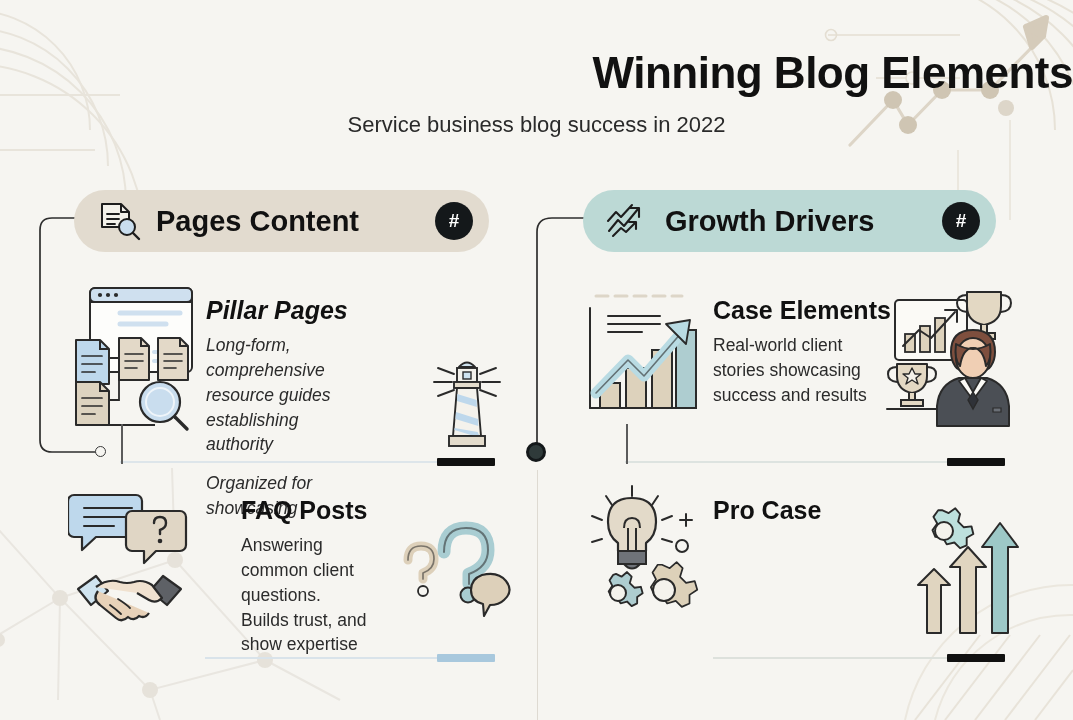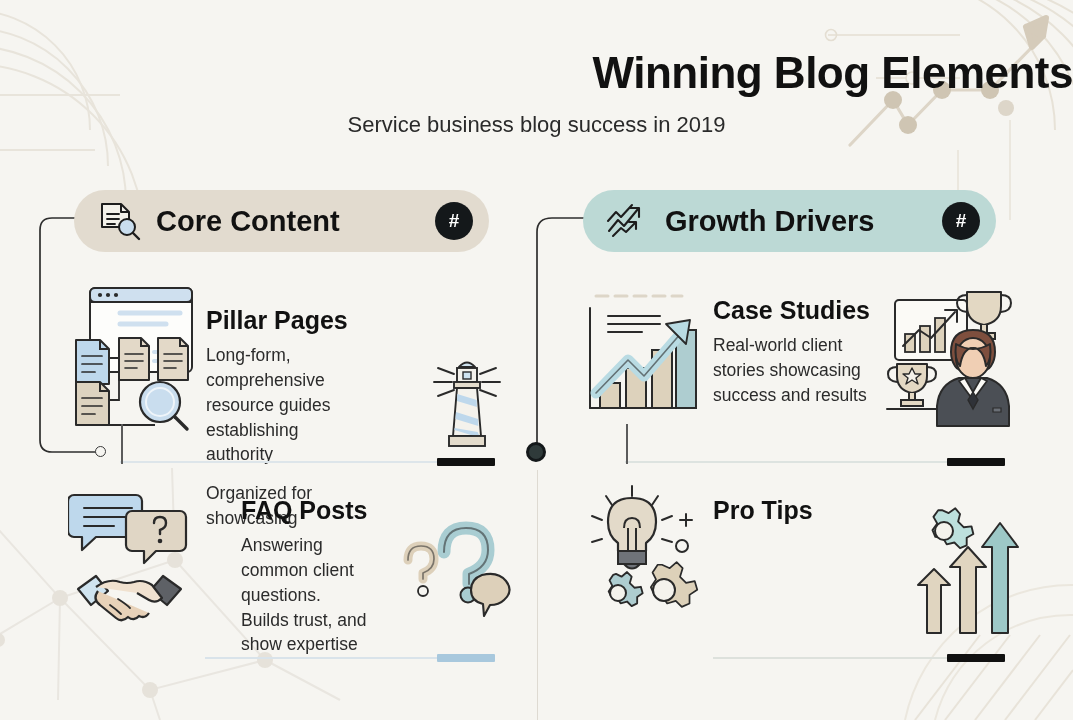--- a/index.html
+++ b/index.html
@@ -170,37 +170,37 @@
     </g>
   </svg>
 
   <div class="ep-circle" style="left:95px; top:446px;"></div>
 
   <div class="center-divider" style="left:537px; top:470px; height:250px;"></div>
 
   <div class="center-node" style="left:526px; top:442px;"></div>
 
   <div class="title">Winning Blog Elements</div>
-  <div class="subtitle">Service business blog success in 2019</div>
+  <div class="subtitle">Service business blog success in 2022</div>
 
   <div class="pill pill-left" style="top:190px;">
     <span class="pill-icon">
       <svg width="46" height="40" viewBox="0 0 46 40">
         <path d="M6 3 h19 l8 8 v15 h-27 z" fill="#f3f1ea" stroke="#1d1d1d" stroke-width="2" stroke-linejoin="round"></path>
         <path d="M25 3 v8 h8" fill="none" stroke="#1d1d1d" stroke-width="2" stroke-linejoin="round"></path>
         <g stroke="#1d1d1d" stroke-width="1.8" stroke-linecap="round">
           <path d="M11 13 h12"></path>
             <path d="M11 18 h12"></path>
             <path d="M11 23 h8"></path>
         </g>
         <circle cx="31" cy="26" r="8" fill="#c9ddee" stroke="#1d1d1d" stroke-width="2"></circle>
         <path d="M37 32 l6 6" stroke="#1d1d1d" stroke-width="2.4" stroke-linecap="round"></path>
       </svg>
     </span>
-    <span class="pill-title">Core Content</span>
+    <span class="pill-title">Pages Content</span>
     <span class="pill-badge">#</span>
   </div>
 
   <div class="pill pill-right" style="top:190px;">
     <span class="pill-icon">
       <svg width="46" height="40" viewBox="0 0 46 40">
         <g fill="none" stroke="#1d1d1d" stroke-width="2.1" stroke-linecap="round" stroke-linejoin="round">
           <path d="M4 30 L13 19 L19 25 L33 8"></path>
           <path d="M25 7 h9 v9"></path>
           <path d="M3 20 L11 11 L16 16 L27 4"></path>
@@ -269,21 +269,21 @@
           <path d="M47 76 h10 M47 118 h10 v-42"></path>
           <path d="M47 143 h46"></path>
         </g>
 
         <circle cx="98" cy="120" r="20" fill="#c9ddee" stroke="#2a2a2a" stroke-width="2.2"></circle>
         <circle cx="98" cy="120" r="14" fill="none" stroke="#ffffff" stroke-width="2" opacity="0.7"></circle>
         <path d="M113 135 l12 12" stroke="#2a2a2a" stroke-width="3.4" stroke-linecap="round"></path>
       </svg>
     </div>
 
-    <div class="card-text" style="left:206px; top:306px;">
+    <div class="card-text" style="left:206px; top:296px;font-style:italic;">
       <div class="card-head">Pillar Pages</div>
       <div class="card-body">Long-form, comprehensive resource guides establishing authority</div>
       <div class="card-body second">Organized for showcasing</div>
     </div>
 
     <div class="card-art" style="left:428px; top:352px;">
       <svg width="78" height="100" viewBox="0 0 78 100">
         <g stroke="#2a2a2a" stroke-width="1.9" stroke-linecap="round">
           <path d="M26 22 L10 16"></path>
             <path d="M24 30 L6 30"></path>
@@ -384,21 +384,21 @@
         <rect x="48" y="80" width="20" height="40" fill="#ddd2bc" stroke="#2a2a2a" stroke-width="2"></rect>
         <rect x="74" y="62" width="20" height="58" fill="#ddd2bc" stroke="#2a2a2a" stroke-width="2"></rect>
         <rect x="98" y="42" width="20" height="78" fill="#aecdd0" stroke="#2a2a2a" stroke-width="2"></rect>
         <path d="M18 105 L50 72 L66 88 L104 44" fill="none" stroke="#b9dbe3" stroke-width="11" stroke-linecap="round" stroke-linejoin="round"></path>
         <path d="M18 105 L50 72 L66 88 L104 44" fill="none" stroke="#2a2a2a" stroke-width="1.6" stroke-linecap="round" stroke-linejoin="round" opacity="0.6"></path>
         <path d="M88 36 L112 32 L108 56 Z" fill="#b9dbe3" stroke="#2a2a2a" stroke-width="1.8" stroke-linejoin="round"></path>
       </svg>
     </div>
 
     <div class="card-text" style="left:713px; top:296px;">
-      <div class="card-head">Case Studies</div>
+      <div class="card-head">Case Elements</div>
       <div class="card-body">Real-world client stories showcasing success and results</div>
     </div>
 
     <div class="card-art" style="left:885px; top:282px;">
       <svg width="140" height="150" viewBox="0 0 140 150">
 
         <rect x="10" y="18" width="72" height="60" rx="4" fill="#fbfaf6" stroke="#2a2a2a" stroke-width="2"></rect>
         <g fill="#ddd2bc" stroke="#2a2a2a" stroke-width="1.8">
           <rect x="20" y="52" width="10" height="18"></rect>
           <rect x="35" y="44" width="10" height="26"></rect>
@@ -468,21 +468,21 @@
         </g>
 
         <g transform="translate(78,110)">
           <path d="M0 -34 l9 4 l8 -7 l7 7 l-3 10 l7 7 l10 -2 l3 10 l-9 6 l0 10 l-9 4 l-7 -7 l-10 3 l-6 -9 l-9 -1 l-4 -9 l6 -9 l-4 -8 l6 -9 z" fill="#ddd1b9" stroke="#2a2a2a" stroke-width="2" stroke-linejoin="round" transform="scale(0.86)"></path>
           <circle cx="2" cy="-4" r="11" fill="#f4f2ec" stroke="#2a2a2a" stroke-width="2"></circle>
         </g>
       </svg>
     </div>
 
     <div class="card-text" style="left:713px; top:496px;">
-      <div class="card-head">Pro Tips</div>
+      <div class="card-head">Pro Case</div>
     </div>
 
     <div class="card-art" style="left:912px; top:505px;">
       <svg width="110" height="140" viewBox="0 0 110 140">
 
         <g transform="translate(30,28)">
           <path d="M0 -24 l7 3 l7 -5 l5 6 l-2 8 l6 6 l8 -1 l2 8 l-7 4 l0 8 l-7 3 l-6 -6 l-8 2 l-4 -7 l-8 -1 l-3 -7 l5 -7 l-4 -7 l5 -7 z" fill="#bde0dd" stroke="#2a2a2a" stroke-width="2" stroke-linejoin="round" transform="scale(0.95)"></path>
           <circle cx="2" cy="-2" r="9" fill="#f4f2ec" stroke="#2a2a2a" stroke-width="2"></circle>
         </g>
 

